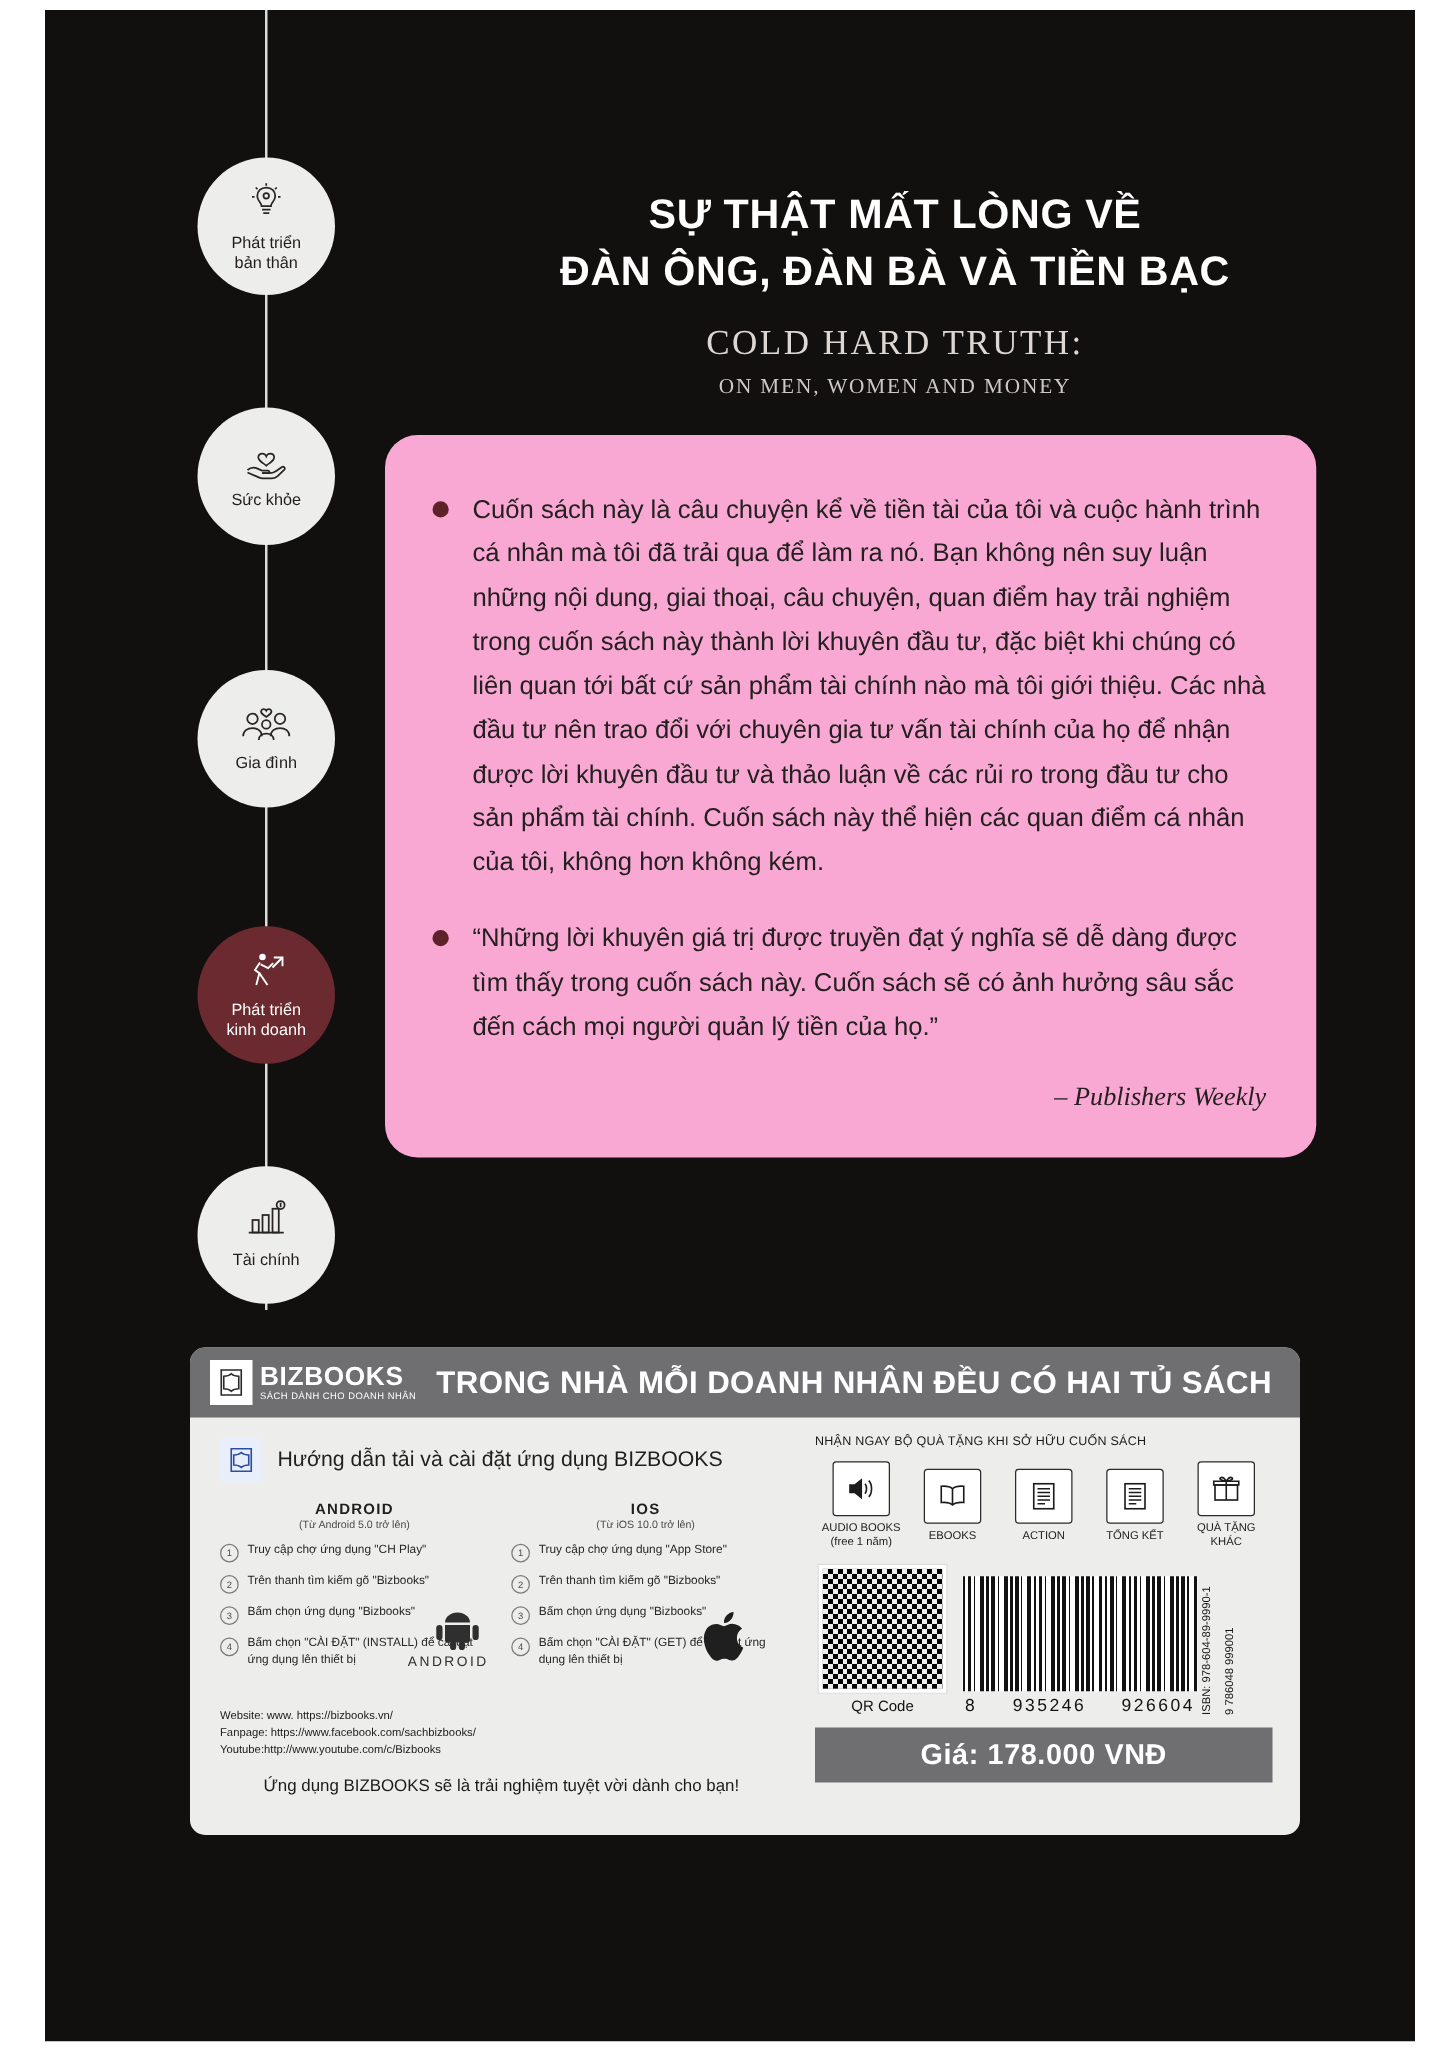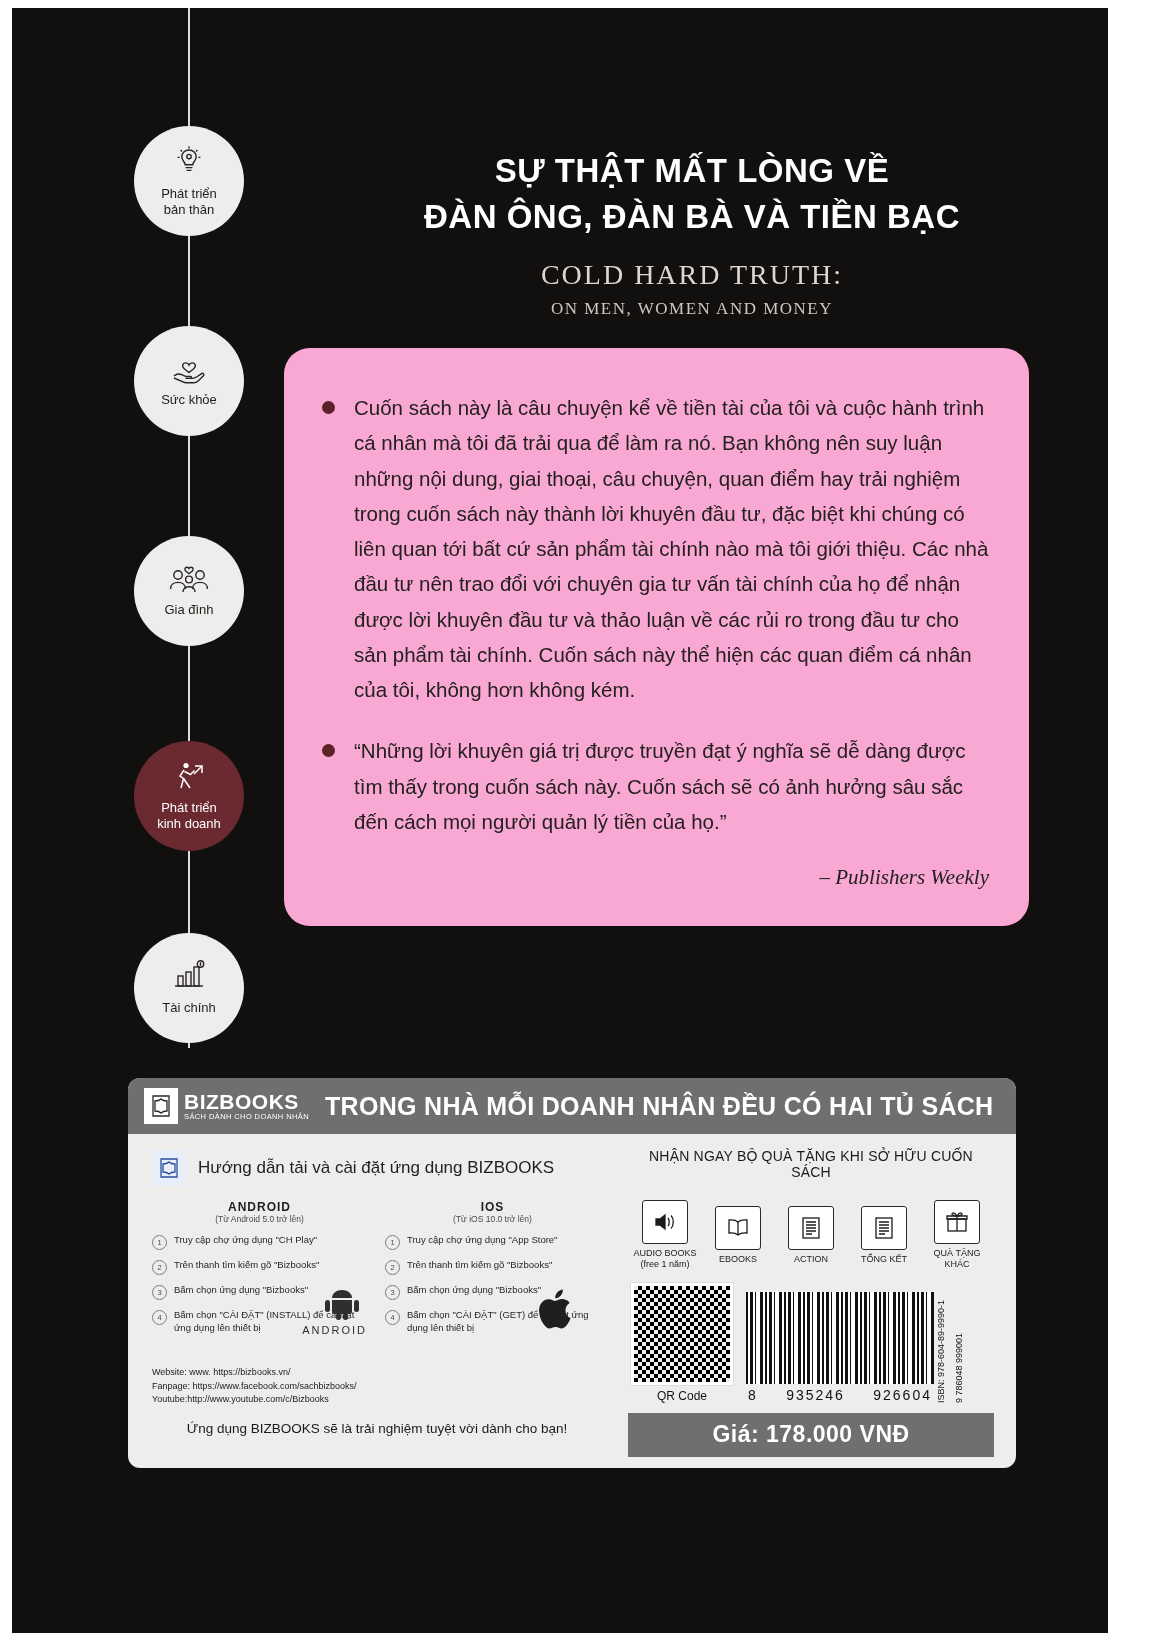--- a/index.html
+++ b/index.html
@@ -14,21 +14,21 @@
     overflow: hidden;
   }
   .page {
     position: relative;
     width: 1152px;
     height: 1641px;
     background: #ffffff;
   }
   .cover {
     position: absolute;
-    left: 12px;
+    left: 36px;
     top: 8px;
     width: 1096px;
     height: 1625px;
     background: #120f0f;
     overflow: hidden;
   }
 
   
   .timeline-line {
     position: absolute;
@@ -321,26 +321,25 @@
   }
 
   
   .rightbox {
     position: absolute;
     left: 500px;
     top: 14px;
     width: 366px;
   }
   .gift-title {
-    text-align: center;
-    font-family: "Liberation Sans", sans-serif;
-    font-size: 14px;
+    font-family: "Liberation Sans", sans-serif;
+    font-size: 10px;
     letter-spacing: .2px;
     color: #1b1b1b;
-    margin-bottom: 20px;
+    margin-bottom: 10px;
   }
   .gift-row {
     display: flex;
     justify-content: space-between;
     padding: 0 4px;
     margin-bottom: 12px;
     align-items: center;
   }
   .gift {
     width: 66px;

